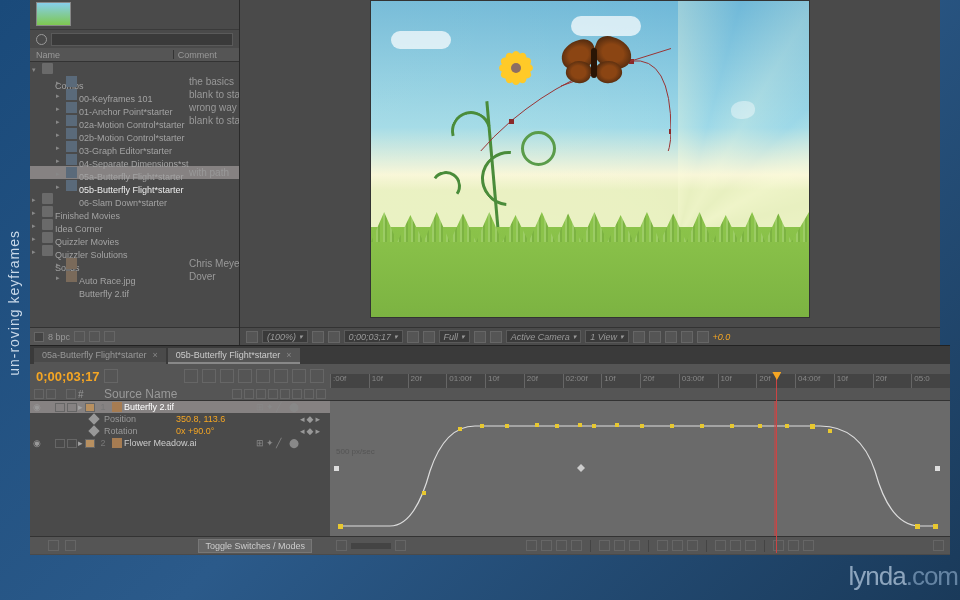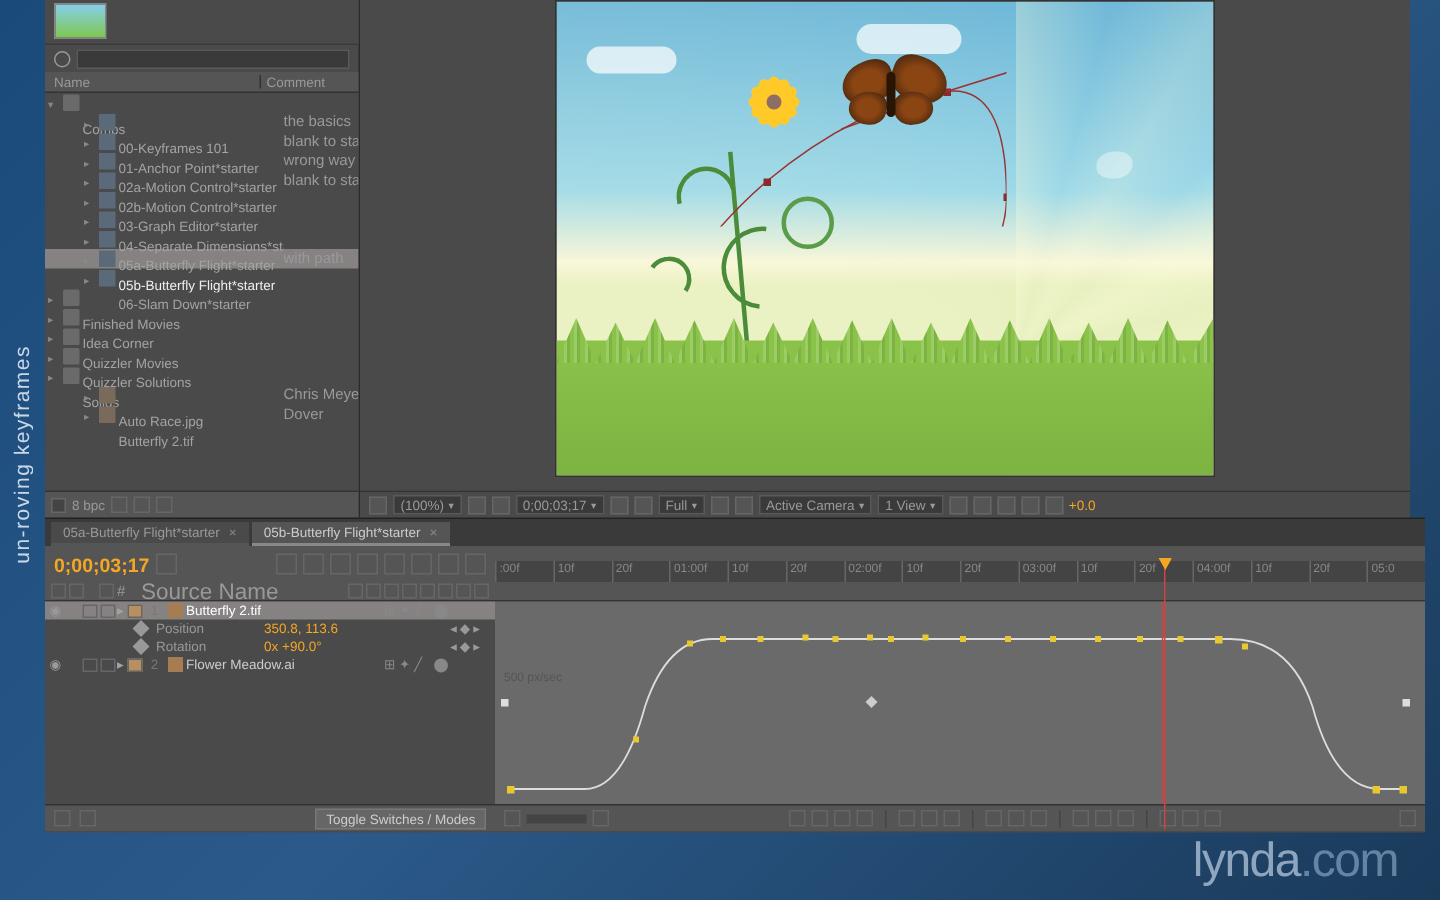--- a/index.html
+++ b/index.html
@@ -21,21 +21,21 @@
 .tree-row .ico{width:11px;height:11px;display:inline-block;margin:0 2px;}
 .ico.folder{background:#6a6a6a;border-radius:1px;}
 .ico.comp{background:#5a6a7a;}
 .ico.file{background:#7a6a5a;}
 .tree-row .lbl{flex:1;overflow:hidden;white-space:nowrap;margin-top:34px;}
 .tree-row .cmt{width:50px;text-align:left;color:#999;font-size:10px;overflow:hidden;white-space:nowrap;} .d2{padding-left:26px;}
 .pfoot{height:18px;background:#555;display:flex;align-items:center;padding:0 4px;gap:4px;border-top:1px solid #333;}
 .pfoot .sw{width:10px;height:10px;background:#444;border:1px solid #666;}
 .pfoot .bpc{font-size:9px;color:#999;}
 .pfoot .btn{width:11px;height:11px;background:#555;border:1px solid #666;}
-.viewer{flex:1;background:#4a4a4a;display:flex;flex-direction:column;}
+.viewer{flex:1;background:#4a4a4a;display:flex;flex-direction:column;font-style:italic;}
 .canvas-wrap{flex:1;display:flex;align-items:flex-start;justify-content:center;background:#4a4a4a;position:relative;}
 .canvas{width:440px;height:318px;background:linear-gradient(180deg,#6fb8d8 0%,#9ed9e8 40%,#f8f6d8 55%,#e8f0c0 60%);position:relative;overflow:hidden;border:1px solid #333;}
 .sun-rays{position:absolute;inset:0;background:conic-gradient(from 0deg at 70% 75%,rgba(255,255,220,.3) 0deg,transparent 15deg,rgba(255,255,220,.2) 30deg,transparent 45deg,rgba(255,255,220,.3) 60deg,transparent 75deg,rgba(255,255,220,.2) 90deg,transparent 105deg,rgba(255,255,220,.3) 120deg,transparent 360deg);}
 .cloud{position:absolute;background:rgba(255,255,255,.7);border-radius:12px;}
 .cloud1{left:20px;top:30px;width:60px;height:18px;}
 .cloud2{left:200px;top:15px;width:70px;height:20px;}
 .grass{position:absolute;bottom:0;width:100%;height:90px;background:linear-gradient(180deg,#8bc34a,#7cb342);}
 .grass::before{content:'';position:absolute;top:-15px;left:0;right:0;height:30px;background:repeating-linear-gradient(90deg,#7cb342 0 2px,#8bc34a 2px 5px,#9ccc65 5px 7px);clip-path:polygon(0 100%,3% 0,6% 100%,9% 10%,12% 100%,15% 0,18% 100%,21% 5%,24% 100%,27% 0,30% 100%,33% 10%,36% 100%,39% 0,42% 100%,45% 5%,48% 100%,51% 0,54% 100%,57% 10%,60% 100%,63% 0,66% 100%,69% 5%,72% 100%,75% 0,78% 100%,81% 10%,84% 100%,87% 0,90% 100%,93% 5%,96% 100%,100% 0,100% 100%);}
 .swirl{position:absolute;border:3px solid #4a8c3a;border-radius:50%;border-right-color:transparent;border-bottom-color:transparent;}
 .flower{position:absolute;left:128px;top:50px;width:34px;height:34px;}
@@ -65,47 +65,47 @@
 .timecode{color:#f5a623;font-size:13px;font-weight:bold;cursor:text;}
 .tool-ico{width:14px;height:14px;background:#555;border:1px solid #666;}
 .tl-head-right{flex:1;position:relative;background:#555;}
 .ruler{position:absolute;top:10px;left:0;right:0;height:14px;background:#444;display:flex;font-size:8px;color:#888;}
 .ruler .tick{flex:1;border-left:1px solid #666;padding-left:2px;}
 .cti{position:absolute;top:8px;bottom:-165px;width:1px;background:#c44;z-index:5;}
 .cti::before{content:'';position:absolute;top:0;left:-4px;width:9px;height:8px;background:#f5a623;clip-path:polygon(0 0,100% 0,50% 100%);}
 .tl-cols{height:13px;background:#555;display:flex;border-bottom:1px solid #333;}
 .tl-cols-left{width:300px;display:flex;align-items:center;padding:0 4px;gap:2px;}
 .tl-cols-left .sw{width:10px;height:10px;border:1px solid #666;}
-.tl-cols-left .sn{font-size:15px;color:#999;margin-left:2px;}
+.tl-cols-left .sn{font-size:12px;color:#999;margin-left:12px;}
 .tl-body{display:flex;height:135px;}
 .layers{width:300px;background:#4a4a4a;}
 .layer{height:12px;display:flex;align-items:center;font-size:9px;padding-right:4px;}
 .layer.lsel{background:#868282;}
 .layer .eye{width:14px;text-align:center;color:#999;}
 .layer .dot{width:10px;}.layer .box{width:10px;height:9px;border:1px solid #666;margin:0 1px;}
 .layer .num{width:14px;color:#777;text-align:center;}
 .layer .aic{width:10px;height:10px;display:inline-block;margin:0 2px;}
 .layer .name{flex:1;color:#ccc;}
 .layer .name.sel{color:#fff;}
 .lprop{height:12px;display:flex;align-items:center;padding-left:60px;font-size:9px;color:#999;}
 .lprop .pn{width:72px;cursor:pointer;}
 .lprop .pv{color:#f5a623;cursor:text;}
 .lprop .kf{width:8px;height:8px;background:#999;transform:rotate(45deg);margin-right:6px;}
 .lprop .nav{margin-left:auto;width:30px;display:flex;gap:2px;}
 .lprop .nav span{cursor:pointer;}
 .graph{flex:1;background:#6a6a6a;position:relative;}
 .graph svg{width:100%;height:100%;}
 .graph .ylabel{position:absolute;left:6px;top:46px;font-size:8px;color:#555;}
 .tl-foot{height:18px;background:#555;display:flex;align-items:center;border-top:1px solid #333;}
-.tl-foot-left{width:300px;display:flex;align-items:center;padding:0 6px;gap:6px;}
+.tl-foot-left{width:300px;display:flex;align-items:center;padding:0 18px;gap:6px;}
 .tl-foot-left .tog{background:#666;color:#ccc;font-size:9px;padding:1px 6px;border:1px solid #777;cursor:pointer;}
 .tl-foot-right{flex:1;display:flex;align-items:center;padding:0 6px;gap:4px;}
 .tfico{width:11px;height:11px;background:#555;border:1px solid #666;}
 .sep{width:1px;height:12px;background:#444;margin:0 4px;}
-.logo{position:absolute;right:28px;bottom:8px;font-size:32px;color:rgba(190,210,230,.7);font-family:Arial;letter-spacing:-1px;}
+.logo{position:absolute;right:2px;bottom:8px;font-size:26px;color:rgba(190,210,230,.7);font-family:Arial;letter-spacing:-1px;}
 .logo b{font-weight:normal;color:rgba(150,180,210,.6);}
 </style>
 </head>
 <body>
 
 <div class="vert-label">un-roving keyframes</div>
 
 <div class="app-top">
   <div class="project">
     <div class="thumb-area">

